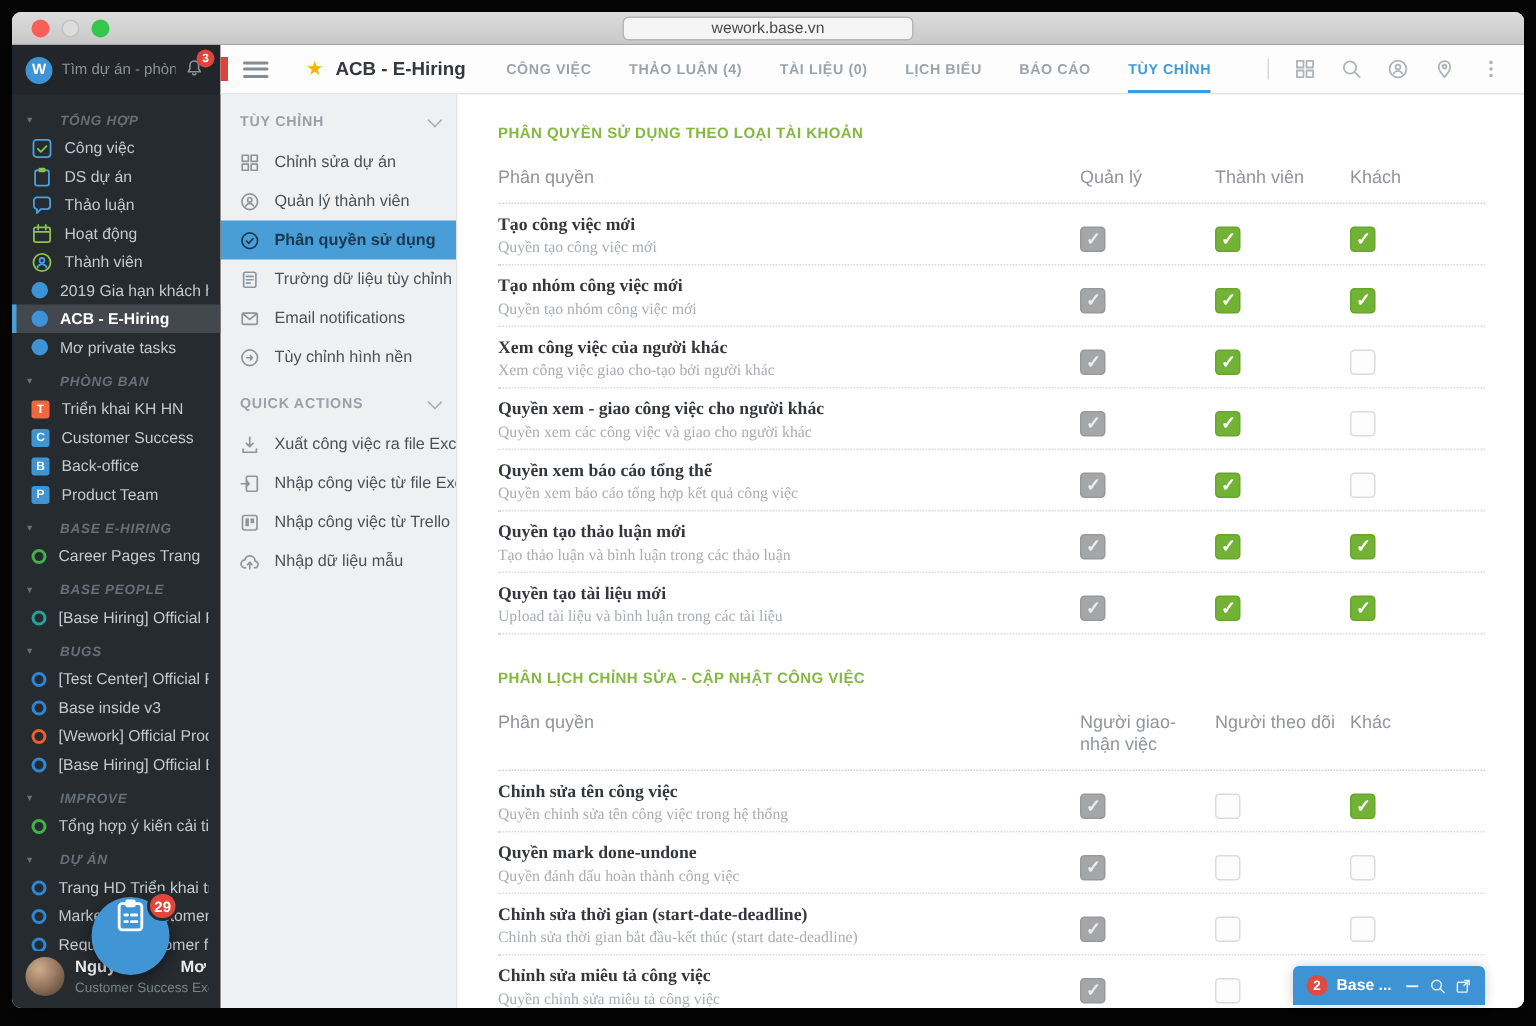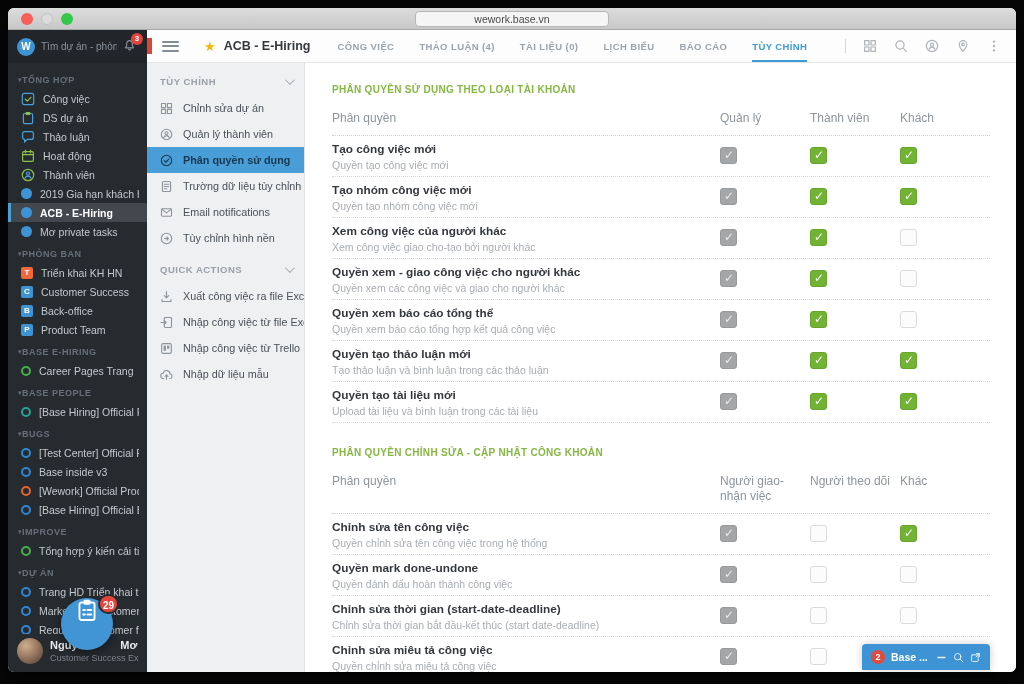--- a/index.html
+++ b/index.html
@@ -20,21 +20,21 @@
 
   
   #sidebar { width:139px; flex:0 0 139px; background:#262b30; display:flex; flex-direction:column; min-height:0; position:relative; }
   #sb-head { height:33px; flex:0 0 33px; display:flex; align-items:center; padding:0 8px 0 9px; gap:6px; background:#22262a; }
   #sb-logo { width:18px; height:18px; border-radius:50%; background:#3e93d4; color:#fff; font-size:10px; font-weight:bold; text-align:center; line-height:18px; flex:0 0 18px; }
   #sb-search { flex:1; font-size:10px; color:#8a929a; white-space:nowrap; overflow:hidden; }
   #sb-bell { position:relative; width:16px; height:16px; color:#8a929a; flex:0 0 16px; }
   #sb-bell .ic svg { width:13px; height:13px; }
   #sb-bell-badge { position:absolute; right:-4px; top:-6px; min-width:12px; height:12px; border-radius:6px; background:#e0443b; color:#fff; font-size:8px; font-weight:bold; text-align:center; line-height:12px; padding:0 2px; }
   #sb-scroll { flex:1; overflow:hidden; padding-top:4px; }
-  .sb-sec { height:19px; display:flex; align-items:center; gap:0; padding:0 10px; font-size:9px; font-weight:bold; letter-spacing:.5px; color:#667079; margin-top:3px; }
+  .sb-sec { height:19px; display:flex; align-items:center; gap:18px; padding:0 10px; font-size:9px; font-weight:bold; letter-spacing:.5px; color:#667079; margin-top:3px;font-style:italic; }
   .sb-sec .caret { font-size:7px; color:#667079; }
   .sb-item { height:19px; display:flex; align-items:center; gap:8px; padding:0 8px 0 13px; font-size:10.5px; color:#c3c9ce; white-space:nowrap; overflow:hidden; cursor:pointer; }
   .sb-item.active { background:#42484e; border-left:3px solid #4a9fd8; padding-left:10px; color:#fff; font-weight:bold; }
   .sb-item .ic { flex:0 0 13px; }
   .sb-item .lbl { overflow:hidden; white-space:nowrap; }
   .dot { width:11px; height:11px; border-radius:50%; flex:0 0 11px; }
   .ring { width:10px; height:10px; border-radius:50%; border:2.5px solid #4a9fd8; flex:0 0 10px; }
   .lettersq { width:12px; height:12px; border-radius:2px; color:#fff; font-size:8px; font-weight:bold; text-align:center; line-height:12px; flex:0 0 12px; }
   #sb-user { flex:0 0 38px; display:flex; align-items:center; gap:7px; padding:0 8px 4px 9px; }
   #sb-avatar { width:26px; height:26px; border-radius:50%; flex:0 0 26px; background:radial-gradient(circle at 35% 30%, #cfae8d 0%, #9a7a62 45%, #4c3b31 100%); }
@@ -76,21 +76,21 @@
   .set-item.active { background:#4a9ed8; color:#17384f; font-weight:bold; }
   .set-item.active .ic { color:#17384f; }
 
   
   #content { flex:1; background:#fff; padding:21px 26px 0 27px; overflow:hidden; }
   .sec-title { font-size:10px; font-weight:bold; letter-spacing:.3px; color:#85b842; margin-bottom:16px; }
   .ptable { width:100%; }
   .thead { display:flex; align-items:flex-start; padding-bottom:9px; border-bottom:1px dotted #ccd1d4; font-size:12px; color:#8e959b; }
   .thead .c0 { flex:1; }
   .col { width:90px; flex:0 0 90px; line-height:1.25; }
-  .prow { display:flex; align-items:flex-start; padding:6px 0 5px 0; border-bottom:1px dotted #d6dadc; }
+  .prow { display:flex; align-items:center; padding:6px 0 5px 0; border-bottom:1px dotted #d6dadc;font-family:Liberation Serif, serif; }
   .prow .c0 { flex:1; padding-right:10px; }
   .p-name { font-size:11.8px; font-weight:bold; color:#34383c; white-space:nowrap; }
   .p-desc { font-size:10.5px; color:#a8adb2; margin-top:3px; white-space:nowrap; }
   .cb { width:17px; height:17px; border-radius:3px; margin-top:5px; position:relative; }
   .cb.disabled { background:#a4a6a8; border:1px solid #97999b; }
   .cb.checked { background:#72b234; border:1px solid #68a52d; cursor:pointer; }
   .cb.empty { background:#fcfcfc; border:1px solid #d9dcde; cursor:pointer; }
   .cb.disabled::after, .cb.checked::after { content:"\2713"; position:absolute; left:3px; top:0px; font-size:12px; font-weight:bold; color:#fff; }
   .cb.disabled::after { color:#ececec; }
   .sec2 { margin-top:24px; }
@@ -555,21 +555,21 @@
                   </div>
                   <div class="col">
                     <div class="cb checked"></div>
                   </div>
                   <div class="col">
                     <div class="cb checked"></div>
                   </div>
                 </div>
               </div>
               <div class="ptable sec2">
-                <div class="sec-title">PHÂN QUYỀN CHỈNH SỬA - CẬP NHẬT CÔNG KHOẢN</div>
+                <div class="sec-title">PHÂN LỊCH CHỈNH SỬA - CẬP NHẬT CÔNG VIỆC</div>
                 <div class="thead">
                   <div class="c0">Phân quyền</div>
                   <div class="col">Người giao-nhận việc</div>
                   <div class="col">Người theo dõi</div>
                   <div class="col">Khác</div>
                 </div>
                 <div class="prow">
                   <div class="c0">
                     <div class="p-name">Chỉnh sửa tên công việc</div>
                     <div class="p-desc">Quyền chỉnh sửa tên công việc trong hệ thống</div>

